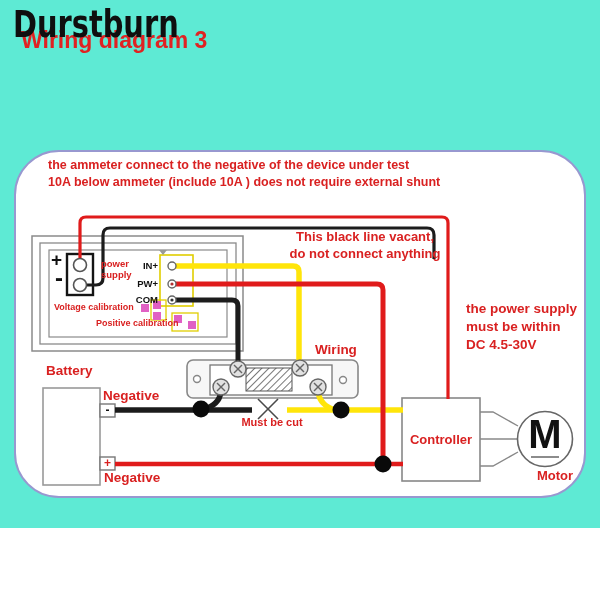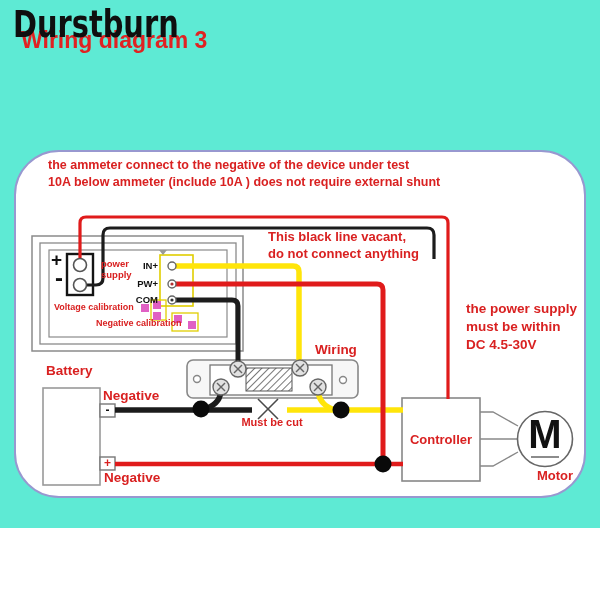--- a/index.html
+++ b/index.html
@@ -13,21 +13,21 @@
   }
   svg.gfx{position:absolute;left:0;top:0;z-index:2;}
   .lbl{position:absolute;font-weight:bold;color:#d92121;white-space:nowrap;z-index:3;}
   .brand{
     position:absolute;left:13px;top:3px;font-size:37px;font-weight:800;color:#0f0f0f;
     font-family:"DejaVu Sans","Liberation Sans",sans-serif;
     transform:scaleX(0.78);transform-origin:0 0;z-index:5;white-space:nowrap;
   }
   .title{position:absolute;left:21px;top:27px;font-size:23px;font-weight:bold;color:#e02222;z-index:4;white-space:nowrap;}
   .note{left:48px;top:157px;font-size:12.5px;line-height:17px;}
-  .vacant{left:268px;top:229px;width:178px;font-size:13px;line-height:16.5px;}
+  .vacant{left:276px;top:229px;width:178px;text-align:center;font-size:13px;line-height:16.5px;}
   .psu{left:466px;top:300px;font-size:13.5px;line-height:18px;}
   .pwr{left:101px;top:259px;width:58px;font-size:9.5px;line-height:10.5px;white-space:normal;}
   .plus-sym{left:51px;top:249px;font-size:19px;color:#111;font-weight:900;}
   .minus-sym{left:55px;top:264px;font-size:24px;color:#111;font-weight:900;}
   .term{width:32px;text-align:right;font-size:9.5px;color:#111;left:126px;}
   .cal{font-size:9px;}
   .center{text-align:center;}
 </style>
 </head>
 <body>
@@ -172,21 +172,21 @@
 
   <div class="lbl plus-sym">+</div>
   <div class="lbl minus-sym">-</div>
   <div class="lbl pwr">power supply</div>
 
   <div class="lbl term" style="top:260px;">IN+</div>
   <div class="lbl term" style="top:278px;">PW+</div>
   <div class="lbl term" style="top:294px;">COM</div>
 
   <div class="lbl cal" style="left:54px;top:302px;">Voltage calibration</div>
-  <div class="lbl cal" style="left:96px;top:318px;">Negative calibration</div>
+  <div class="lbl cal" style="left:96px;top:318px;">Positive calibration</div>
 
   <div class="lbl" style="left:46px;top:363px;font-size:13.5px;">Battery</div>
   <div class="lbl" style="left:103px;top:388px;font-size:13.5px;">Negative</div>
   <div class="lbl" style="left:104px;top:470px;font-size:13.5px;">Negative</div>
   <div class="lbl center" style="left:100px;top:403px;width:15px;font-size:12px;color:#111;">-</div>
   <div class="lbl center" style="left:100px;top:456px;width:15px;font-size:12px;">+</div>
 
   <div class="lbl" style="left:315px;top:342px;font-size:13.5px;">Wiring</div>
   <div class="lbl center" style="left:224px;top:416px;width:96px;font-size:11px;">Must be cut</div>
 

